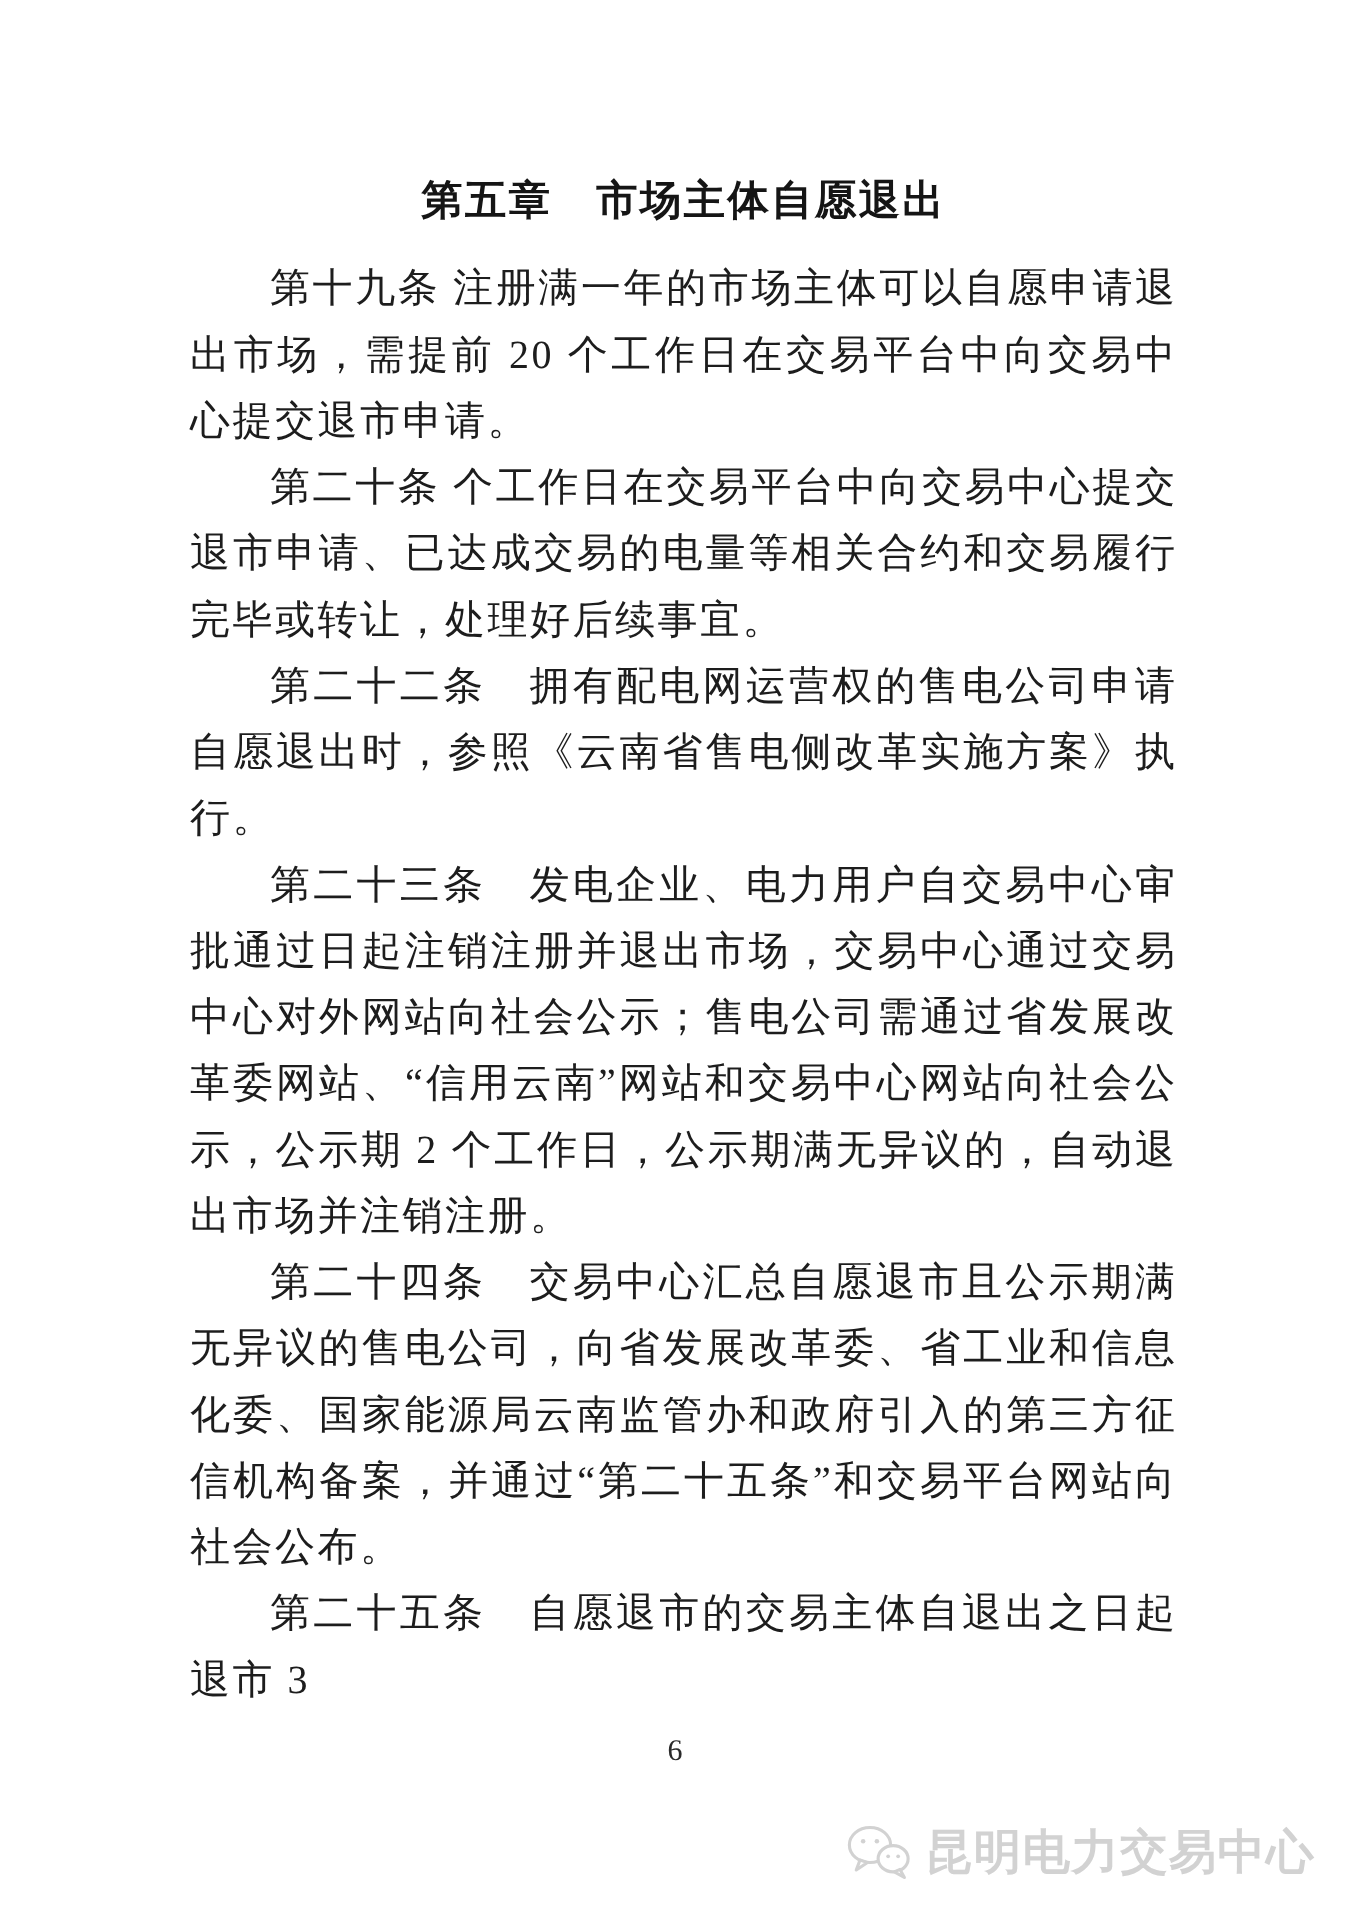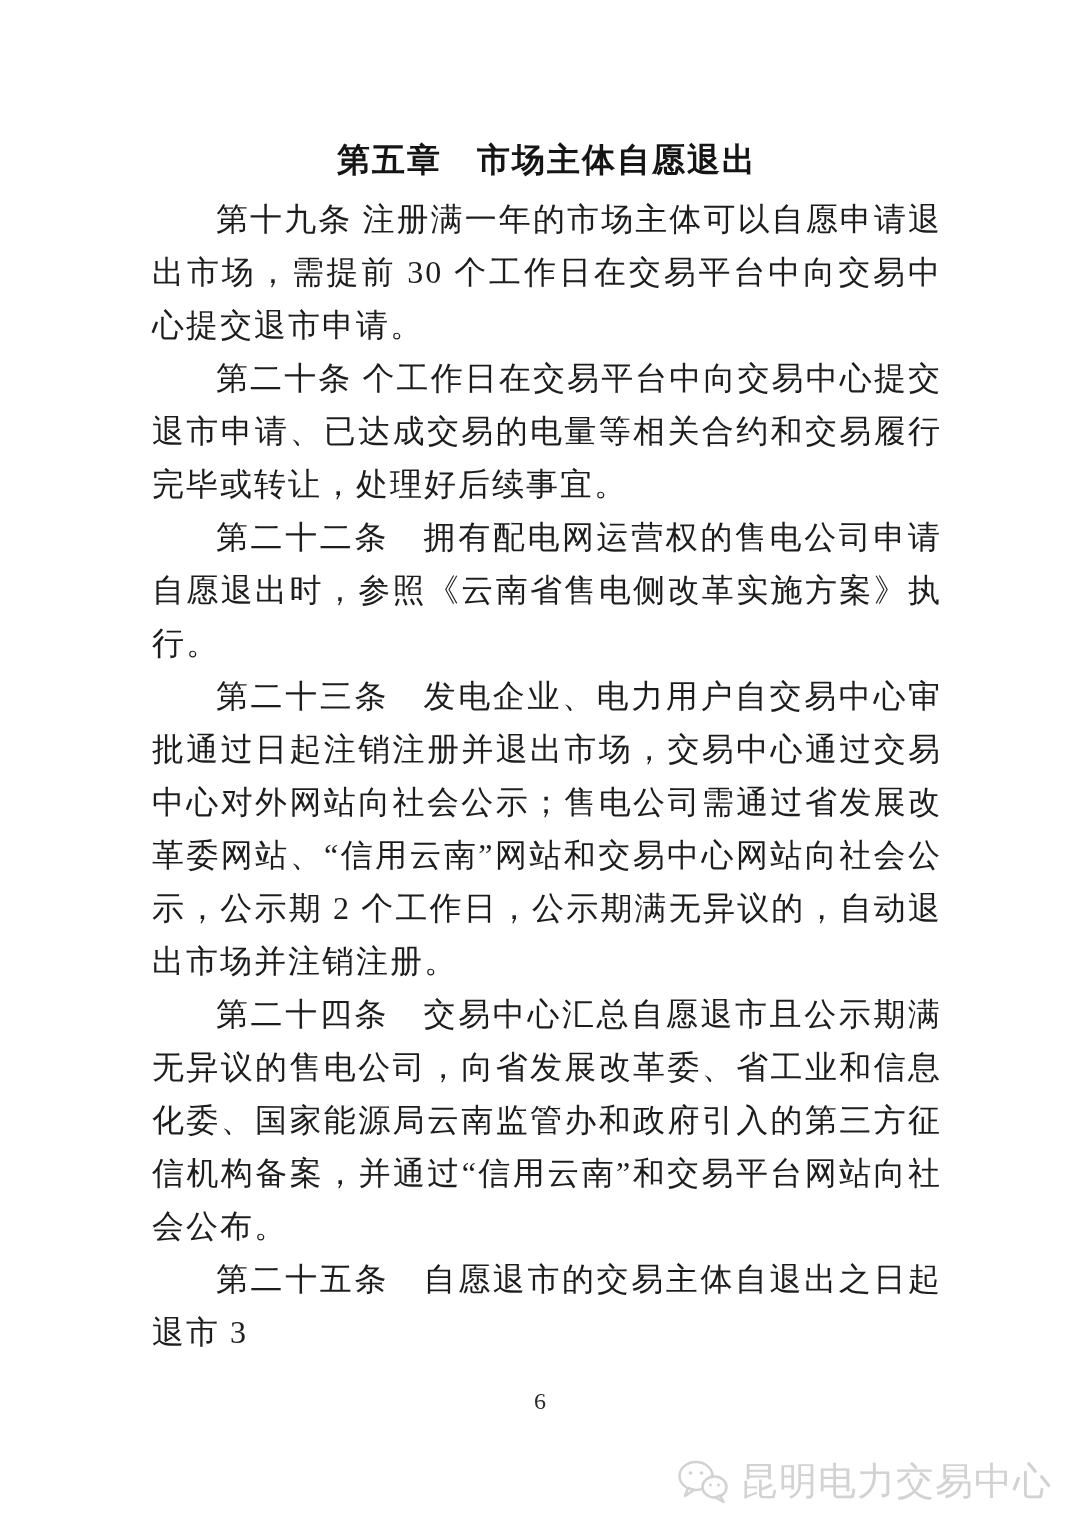--- a/index.html
+++ b/index.html
@@ -17,21 +17,21 @@
     height: 1527px;
     background: #ffffff;
   }
   .content {
     position: absolute;
     left: 152px;
     top: 136px;
     width: 790px;
   }
   .chapter-title {
-    margin: 0 0 9px 0;
+    margin: 0 0 20px 0;
     text-align: center;
     font-family: "Liberation Sans", sans-serif;
     font-weight: bold;
     font-size: 33px;
     line-height: 48px;
     letter-spacing: 2px;
     color: #151515;
   }
   .para {
     margin: 0;
@@ -55,40 +55,40 @@
   .watermark {
     position: absolute;
     top: 1456px;
     right: 28px;
     display: flex;
     align-items: center;
     gap: 10px;
     color: #d2d2d2;
     text-shadow: 1px 1px 0 #ffffff;
     font-family: "Liberation Sans", sans-serif;
-    font-weight: normal;
+    font-weight: bold;
     font-size: 38px;
     letter-spacing: 1px;
     user-select: none;
   }
   .watermark-icon svg { display: block; }
 </style>
 </head>
 <body>
 
 <div class="page">
 
   <div class="content">
     <h1 class="chapter-title">第五章　市场主体自愿退出</h1>
 
-    <p class="para">第十九条 注册满一年的市场主体可以自愿申请退出市场，需提前 30 个工作日在交易平台中向交易中心提交退市申请。</p>
+    <p class="para">第十九条 注册满一年的市场主体可以自愿申请退出市场，需提前 20 个工作日在交易平台中向交易中心提交退市申请。</p>
     <p class="para">第二十条 个工作日在交易平台中向交易中心提交退市申请、已达成交易的电量等相关合约和交易履行完毕或转让，处理好后续事宜。</p>
     <p class="para">第二十二条　拥有配电网运营权的售电公司申请自愿退出时，参照《云南省售电侧改革实施方案》执行。</p>
     <p class="para">第二十三条　发电企业、电力用户自交易中心审批通过日起注销注册并退出市场，交易中心通过交易中心对外网站向社会公示；售电公司需通过省发展改革委网站、“信用云南”网站和交易中心网站向社会公示，公示期 2 个工作日，公示期满无异议的，自动退出市场并注销注册。</p>
-    <p class="para">第二十四条　交易中心汇总自愿退市且公示期满无异议的售电公司，向省发展改革委、省工业和信息化委、国家能源局云南监管办和政府引入的第三方征信机构备案，并通过“信用云南”和交易平台网站向社会公布。</p>
+    <p class="para">第二十四条　交易中心汇总自愿退市且公示期满无异议的售电公司，向省发展改革委、省工业和信息化委、国家能源局云南监管办和政府引入的第三方征信机构备案，并通过“第二十五条”和交易平台网站向社会公布。</p>
     <p class="para">第二十五条　自愿退市的交易主体自退出之日起退市 3</p>
   </div>
 
   <div class="page-number">6</div>
 
   <div class="watermark">
     <span class="watermark-icon">
       <svg width="54" height="46" viewBox="0 0 54 46" fill="none" xmlns="http://www.w3.org/2000/svg">
         <ellipse cx="20" cy="17" rx="16.5" ry="14" fill="#ffffff" stroke="#d2d2d2" stroke-width="2.5"></ellipse>
         <path d="M12 29 L9 37 L18 31 Z" fill="#ffffff" stroke="#d2d2d2" stroke-width="2.5" stroke-linejoin="round"></path>

